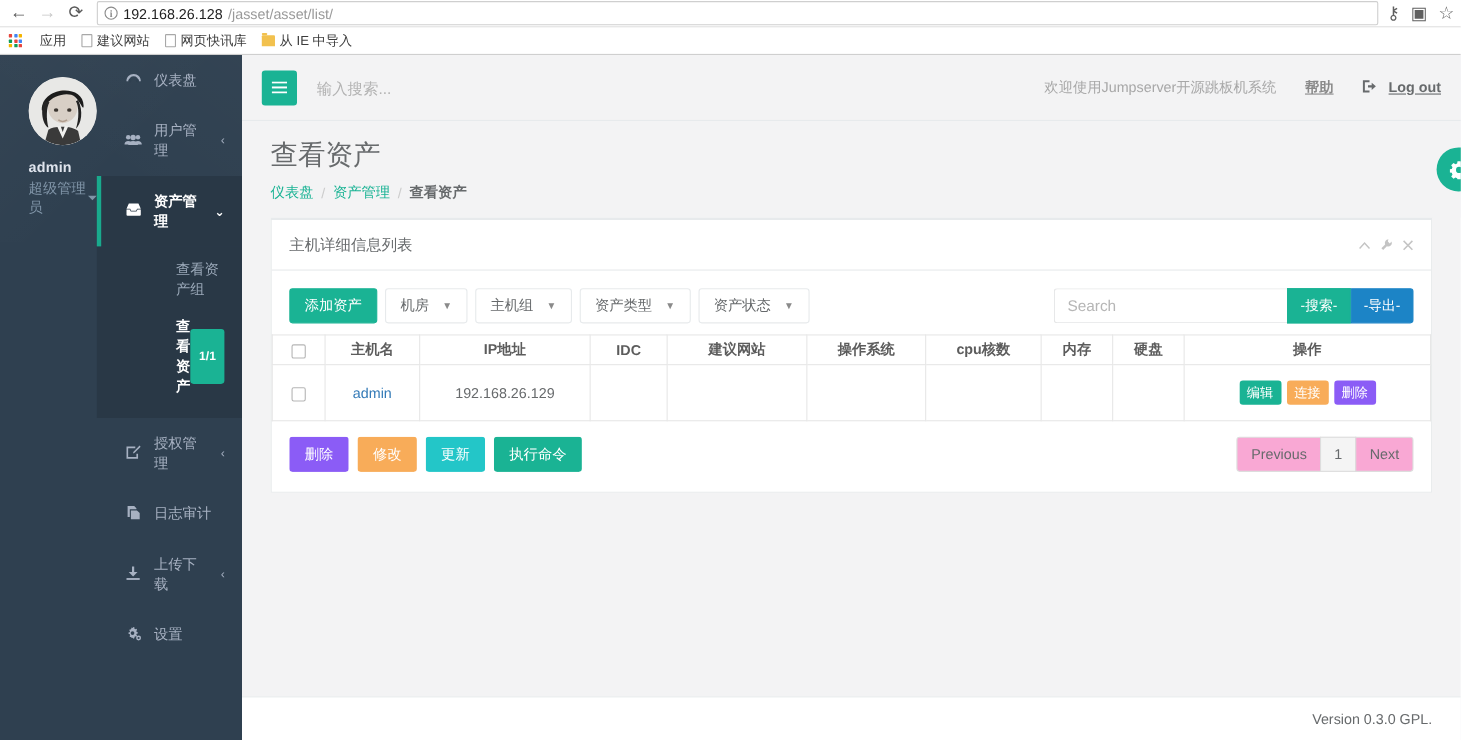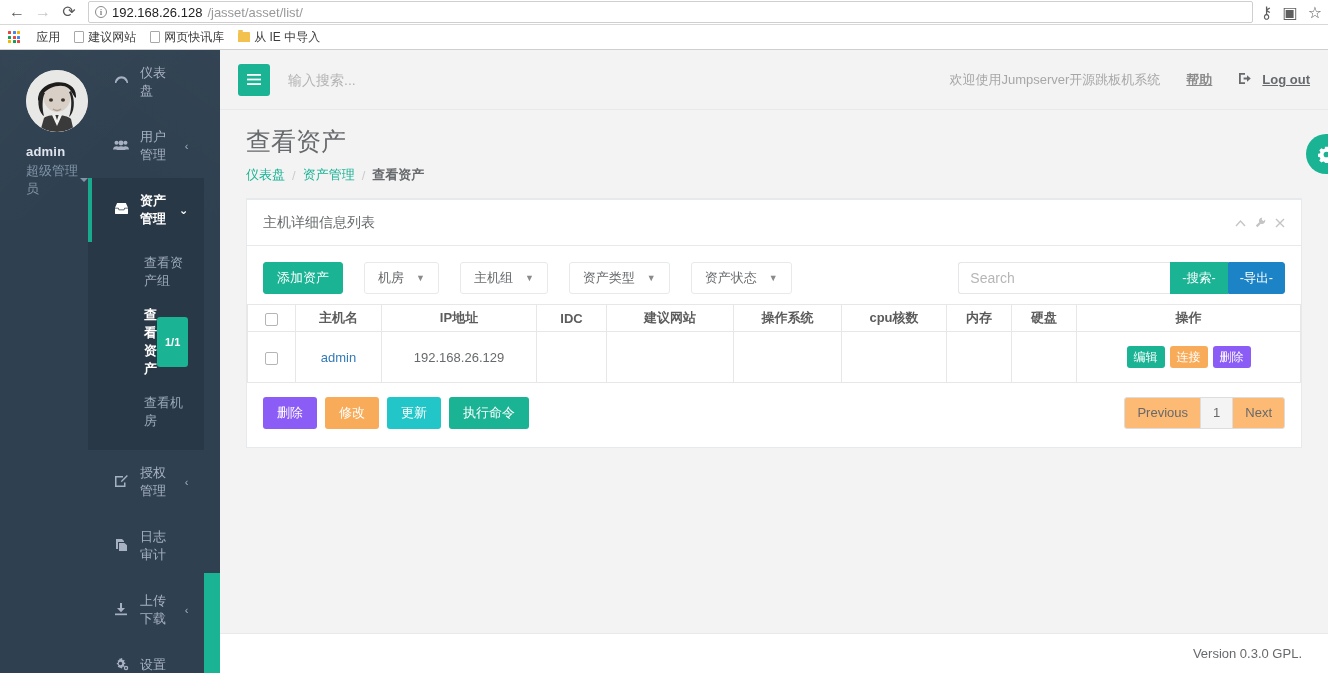--- a/index.html
+++ b/index.html
@@ -95,21 +95,21 @@
   .nav-item .chev { margin-left: auto; font-size: 11px; color: #a7b1c2; }
   .nav-item.active-parent {
     background: #293846; color: #fff; font-weight: bold;
     border-left: 4px solid #19aa8d; padding-left: 21px;
   }
   .nav-item.active-parent .nav-ico, .nav-item.active-parent .chev { color: #fff; }
   .nav-ico { width: 16px; text-align: center; font-size: 13px; flex: 0 0 16px; }
   .submenu { list-style: none; background: #293846; padding: 4px 0 12px 0; }
   .sub-item {
     display: flex; align-items: center; padding: 8px 16px 8px 56px;
-    font-size: 13px; color: #9aa8b8;
+    font-size: 13px; color: #9aa8b8; margin-left: 16px;
   }
   .sub-item.active { color: #fff; font-weight: bold; }
   .badge-count {
     margin-left: auto; background: #1ab394; color: #fff;
     font-size: 11px; font-weight: bold; padding: 18px 8px; border-radius: 3px; line-height: 14px;
   }
   .nav-bottom {
     margin-top: auto; background: #1ab394; color: #fff; font-weight: bold;
     display:flex; align-items:center; gap:11px; padding: 14px 16px 14px 25px; font-size: 13px;
   }
@@ -149,21 +149,21 @@
   }
 
   .main-wrap { padding: 0 26px; }
   .panel { background:#fff; border:1px solid #e7eaec; border-top: 2px solid #e7eaec; }
   .panel-head {
     padding: 14px 16px 13px 16px; border-bottom:1px solid #e7eaec; display:flex; align-items:center;
   }
   .panel-title { font-size: 14px; color:#676a6c; }
   .panel-tools { margin-left:auto; display:flex; gap:9px; color:#c4c4c4; font-size: 13px; }
 
-  .toolbar { padding: 16px 16px 10px 16px; display:flex; align-items:center; gap: 21px; }
+  .toolbar { padding: 16px 16px 10px 16px; display:flex; align-items:center; gap: 7px; }
   .btn {
     font-size: 13px; border-radius: 3px; border: 1px solid transparent;
     padding: 7px 13px; line-height: 16px; color:#fff; white-space:nowrap;
   }
   .btn-primary-green { background:#1ab394; border-color:#1ab394; }
   .btn-white { background:#fff; border-color:#e7eaec; color:#676a6c; display:flex; align-items:center; gap:12px; }
   .btn-white .cx { font-size:9px; color:#8a8a8a; }
   .search-group { margin-left:auto; display:flex; align-items:stretch; }
   .search-input {
     width: 212px; border:1px solid #e5e6e7; border-right:none; background:#fff;
@@ -188,21 +188,21 @@
   .mini-btn { font-size: 12px; color:#fff; border-radius:3px; padding: 4px 7px; line-height:14px; border:none; }
   .bg-teal { background:#1ab394; }
   .bg-orange { background:#f8ac59; }
   .bg-red { background:#8b5cf6; }
   .bg-cyan { background:#23c6c8; }
 
   .table-foot { padding: 14px 16px 18px 16px; display:flex; align-items:center; }
   .foot-btns { display:flex; gap:8px; }
   .pager { margin-left:auto; display:flex; }
   .pg {
-    border:1px solid #ddd; background:#fdba74; color:#676a6c; font-size:13px;
+    border:1px solid #ddd; background:#f9a8d4; color:#676a6c; font-size:13px;
     padding: 6px 12px; line-height:18px; margin-left:-1px;
   }
   .pg:first-child { border-radius: 3px 0 0 3px; margin-left:0; }
   .pg:last-child { border-radius: 0 3px 3px 0; }
   .pg.active { background:#f4f4f4; }
 
   .footer {
     margin-top: auto; background:#fff; border-top:1px solid #e7eaec;
     padding: 10px 26px; display:flex; align-items:center; font-size:13px; color:#676a6c;
     height: 40px;
@@ -330,23 +330,20 @@
       </li>
 
       <li>
         <ul class="submenu">
           <li class="sub-item">
             <span>查看资产组</span>
           </li>
           <li class="sub-item active">
             <span>查看资产</span>
             <span class="badge-count">1/1</span>
-          </li>
-          <li class="sub-item">
-            <span>查看机房</span>
           </li>
         </ul>
       </li>
 
       <li class="nav-item">
         <span class="nav-ico">
           <svg width="14" height="14" viewBox="0 0 14 14">
               <path d="M1 2h8v1.5H2.5v8H10V8.5h1.5V13H1z" fill="#a7b1c2"></path>
               <path d="M12.9 1.1l1 1-5.5 5.5-1.6.6.6-1.6z" fill="#a7b1c2"></path>
             </svg>

